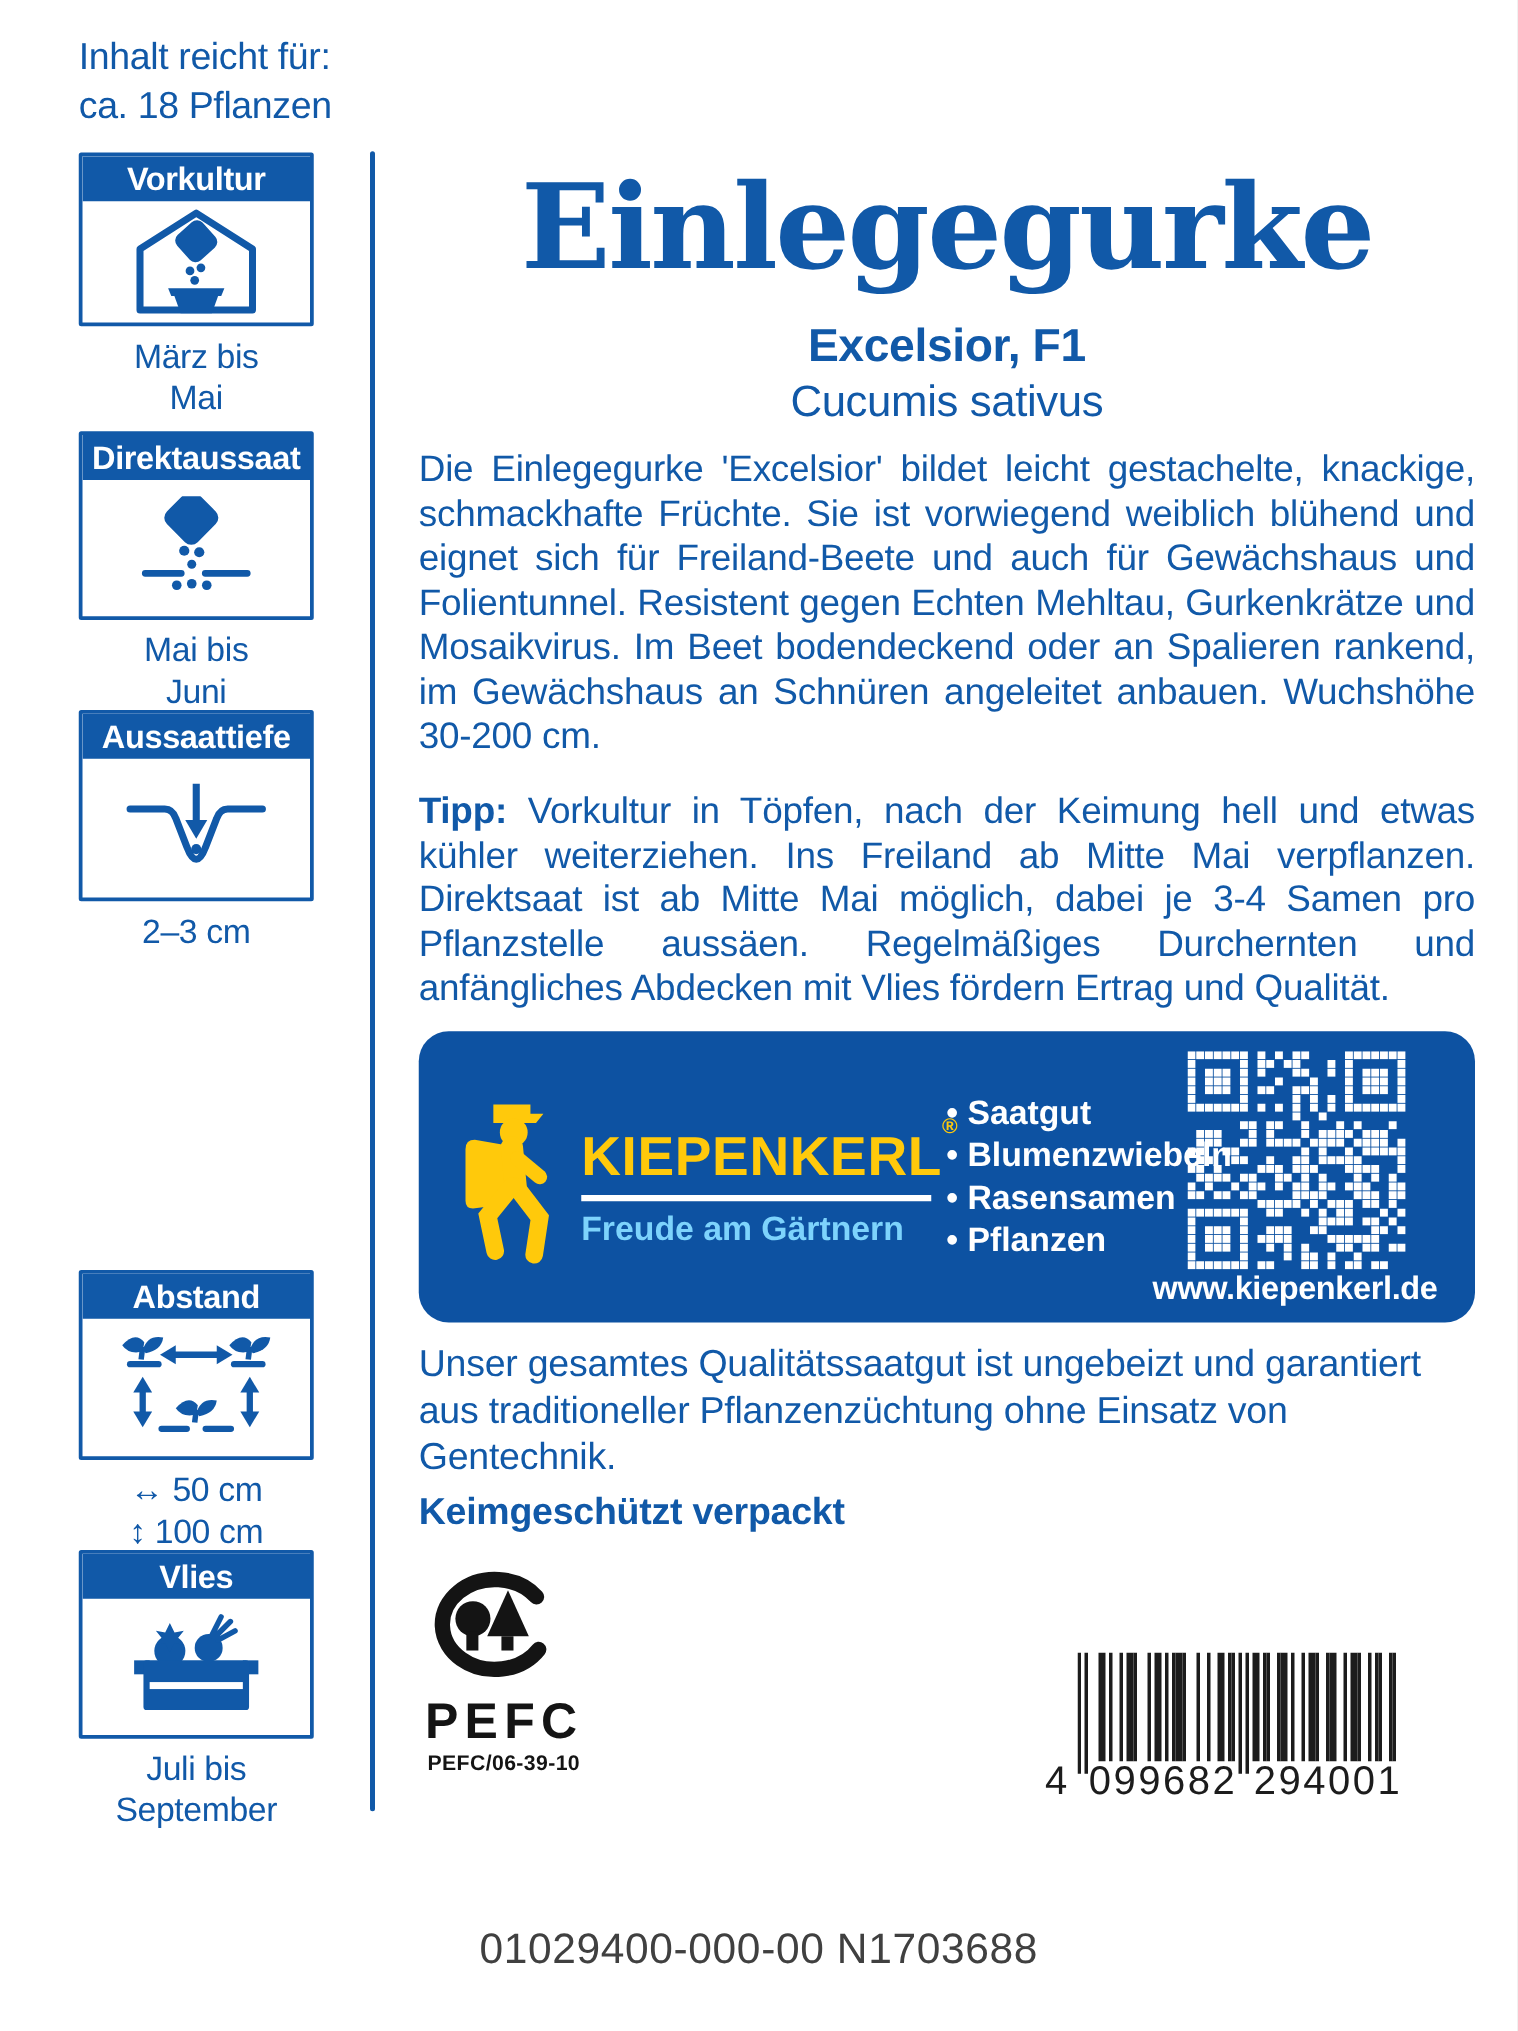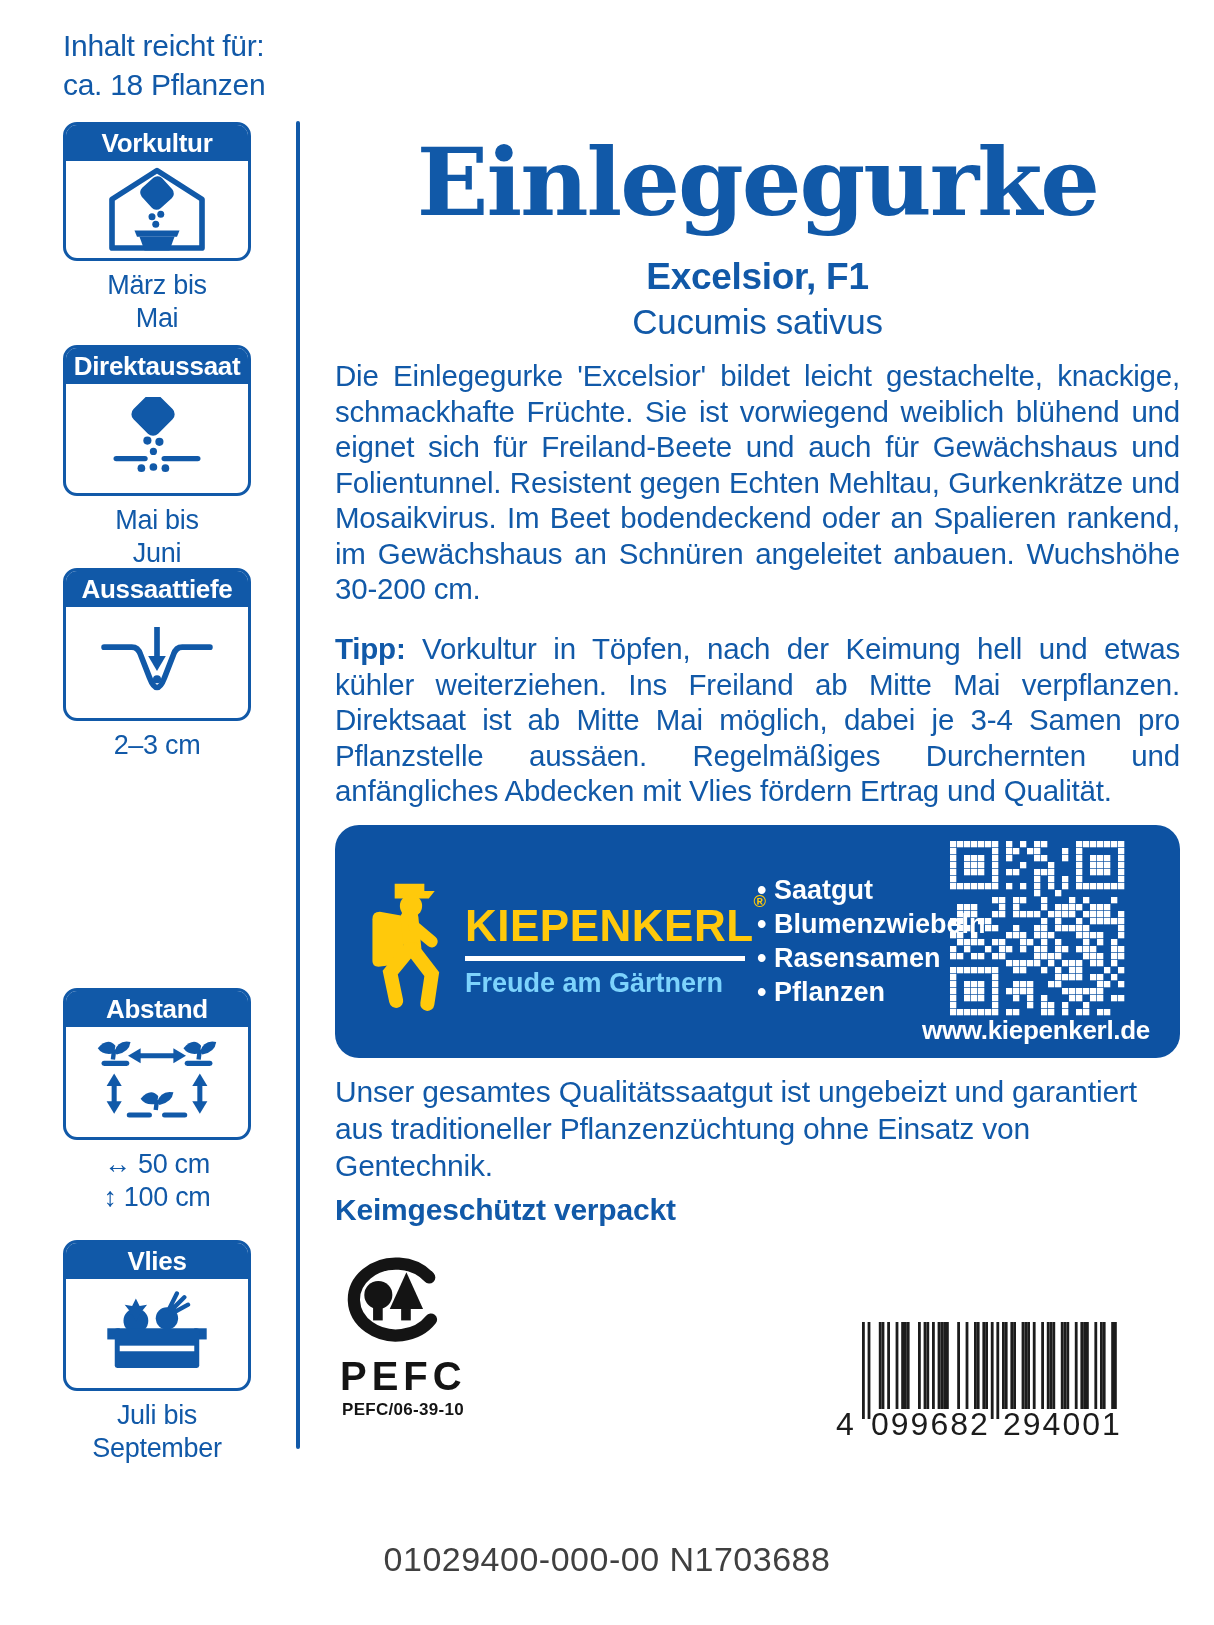--- a/index.html
+++ b/index.html
@@ -2,21 +2,21 @@
 <html><head>
 <meta charset="utf-8">
 <style>
   html,body{margin:0;padding:0;background:#e8e8e8;}
   .page{position:relative;width:1214px;height:1625px;background:#ffffff;margin:0 auto;overflow:hidden;
         font-family:"Liberation Sans","DejaVu Sans",sans-serif;color:#1159A8;}
   
   .content-note{position:absolute;left:63px;top:26px;font-size:30px;line-height:39px;font-weight:500;letter-spacing:-0.3px;}
   
   .card{position:absolute;left:63px;width:188px;text-align:center;}
-  .card-box{border:3.5px solid #1159A8;border-radius:14px;overflow:hidden;background:#fff;}
+  .card-box{border:3.5px solid #1159A8;border-radius:2px;overflow:hidden;background:#fff;}
   .card-head{background:#1159A8;color:#fff;font-weight:700;font-size:26px;line-height:36px;letter-spacing:-0.3px;}
   .card-icon{display:flex;align-items:center;justify-content:center;}
   .card-icon svg{display:block;}
   .card-caption{margin-top:8px;font-size:27px;line-height:33px;font-weight:500;letter-spacing:-0.3px;}
   .divider{position:absolute;left:296px;top:121px;width:4px;height:1328px;background:#1159A8;border-radius:2px;}
   
   .main-title{position:absolute;left:335px;top:128px;width:845px;text-align:center;
               font-family:"DejaVu Serif","Liberation Serif",serif;font-weight:700;font-size:94px;line-height:108px;letter-spacing:-2px;}
   .variety{position:absolute;left:335px;top:256px;width:845px;text-align:center;font-size:37px;font-weight:700;letter-spacing:-0.3px;}
   .species{position:absolute;left:335px;top:302px;width:845px;text-align:center;font-size:35px;font-weight:400;letter-spacing:-0.3px;}
@@ -117,21 +117,21 @@
         </svg>
       </div>
     </div>
     <div class="card-caption">
       <div>2–3 cm</div>
       <div></div>
     </div>
   </div>
 
 
-  <div class="card" style="top:988px">
+  <div class="card" style="top:1016px">
     <div class="card-box" style="height:146px">
       <div class="card-head">Abstand</div>
       <div class="card-icon" style="height:107px">
         <svg width="126" height="84" viewBox="0 0 100 66">
           <defs>
             <g id="spr">
               <path d="M-1,10 L0,2" stroke="#1159A8" stroke-width="3.5"></path>
               <path d="M0,5 Q-9,7 -13,1 Q-5,-8 1,-1 Z" fill="#1159A8"></path>
               <path d="M0,4 Q3,-6 13,-4 Q12,4 2,6 Z" fill="#1159A8"></path>
             </g>

